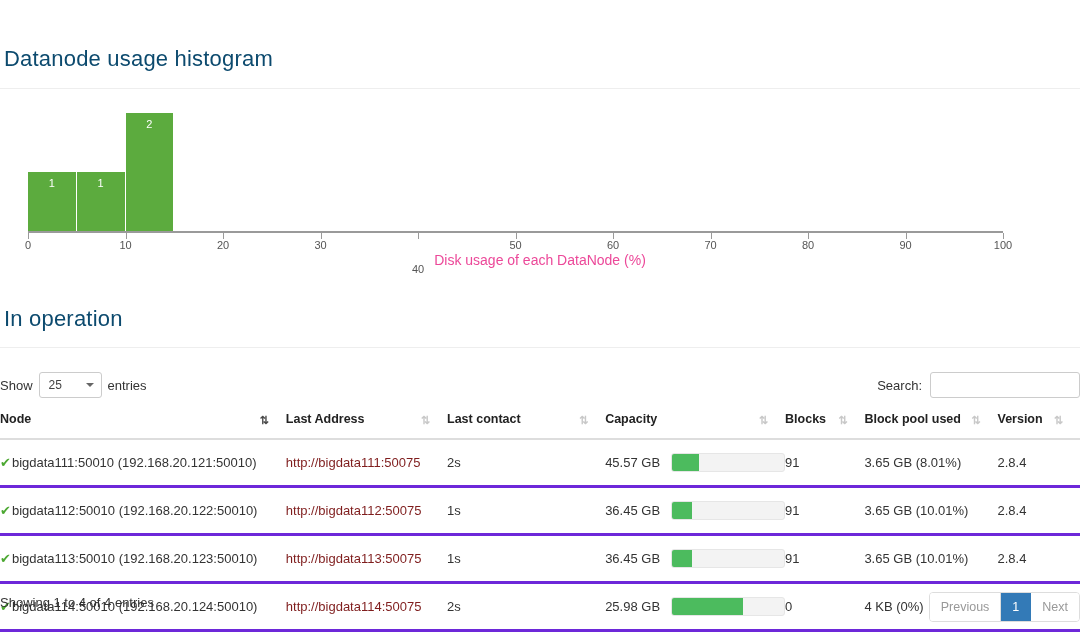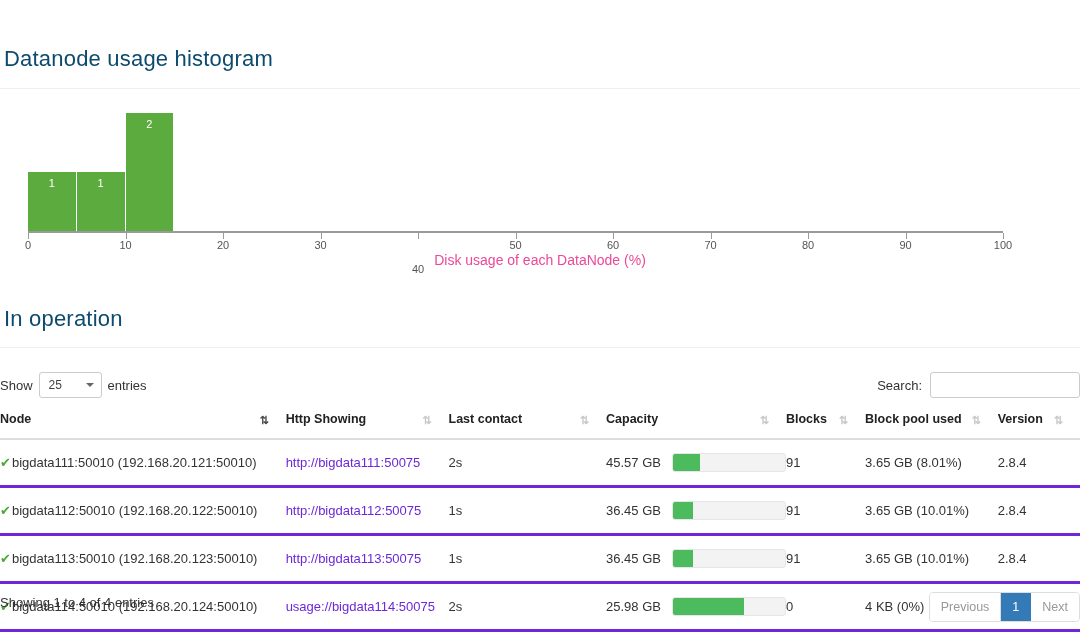--- a/index.html
+++ b/index.html
@@ -232,21 +232,21 @@
   th.col-pool, td.cell-pool { padding-left: 14px; }
   th.col-version, td.cell-version { padding-left: 12px; }
 
   .check-icon {
     color: #4ca832;
     font-size: 13px;
     margin-right: 1px;
     display: inline-block;
   }
   .http-link {
-    color: #6d28d9;
+    color: #7f1d1d;
     text-decoration: none;
     font-size: 13px;
   }
   .capacity-cell {
     padding-right: 0;
   }
   .capacity-inner {
     display: flex;
     align-items: center;
     justify-content: flex-end;
@@ -382,21 +382,21 @@
 </div>
 
 <table id="datanode-table">
   <thead>
     <tr>
       <th class="col-node">
         <span>Node</span>
         <span class="sort-icon active">⇅</span>
       </th>
       <th class="col-http">
-        <span>Http Showing</span>
+        <span>Last Address</span>
         <span class="sort-icon">⇅</span>
       </th>
       <th class="col-last">
         <span>Last contact</span>
         <span class="sort-icon">⇅</span>
       </th>
       <th class="col-capacity">
         <span>Capacity</span>
         <span class="sort-icon">⇅</span>
       </th>
@@ -458,21 +458,21 @@
               <div class="capacity-fill" style="width: 18%; background: rgb(76, 187, 94);"></div>
             </div>
           </div>
         </td>
         <td class="cell-blocks">91</td>
         <td class="cell-pool">3.65 GB (10.01%)</td>
         <td class="cell-version">2.8.4</td>
       </tr>
       <tr>
         <td class="cell-node"><span class="check-icon">✔</span><span>bigdata114:50010 (192.168.20.124:50010)</span></td>
-        <td class="cell-http"><a class="http-link" href="#">usage://bigdata114:50075</a></td>
+        <td class="cell-http"><a class="http-link" href="#">http://bigdata114:50075</a></td>
         <td class="cell-last">2s</td>
         <td class="capacity-cell">
           <div class="capacity-inner">
             <span class="capacity-text">25.98 GB</span>
             <div class="capacity-track">
               <div class="capacity-fill" style="width: 63%; background: rgb(76, 187, 94);"></div>
             </div>
           </div>
         </td>
         <td class="cell-blocks">0</td>

